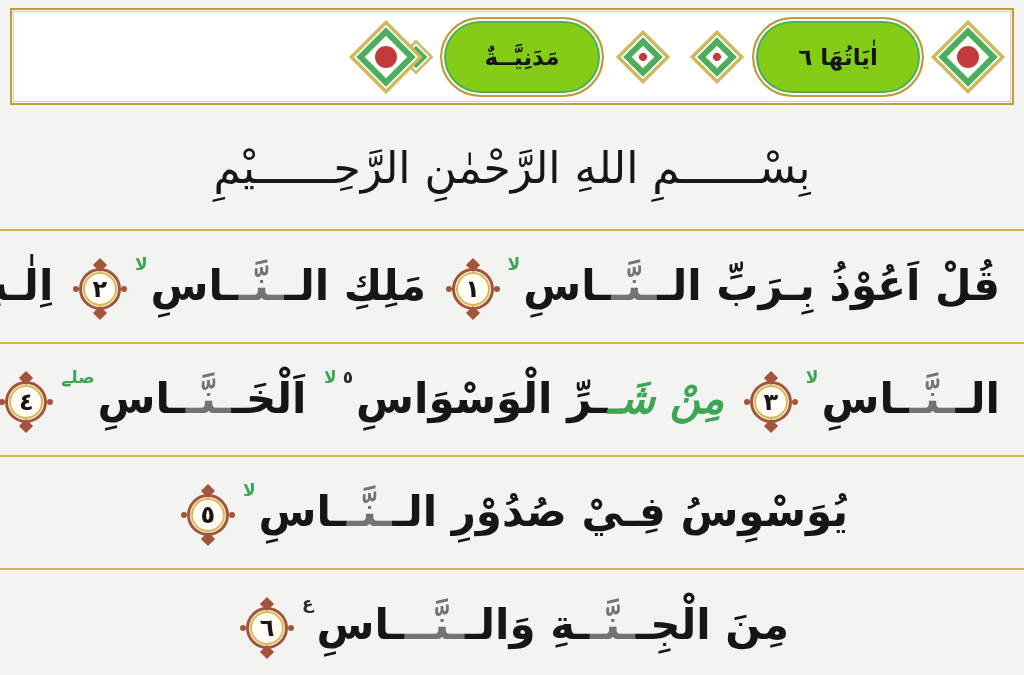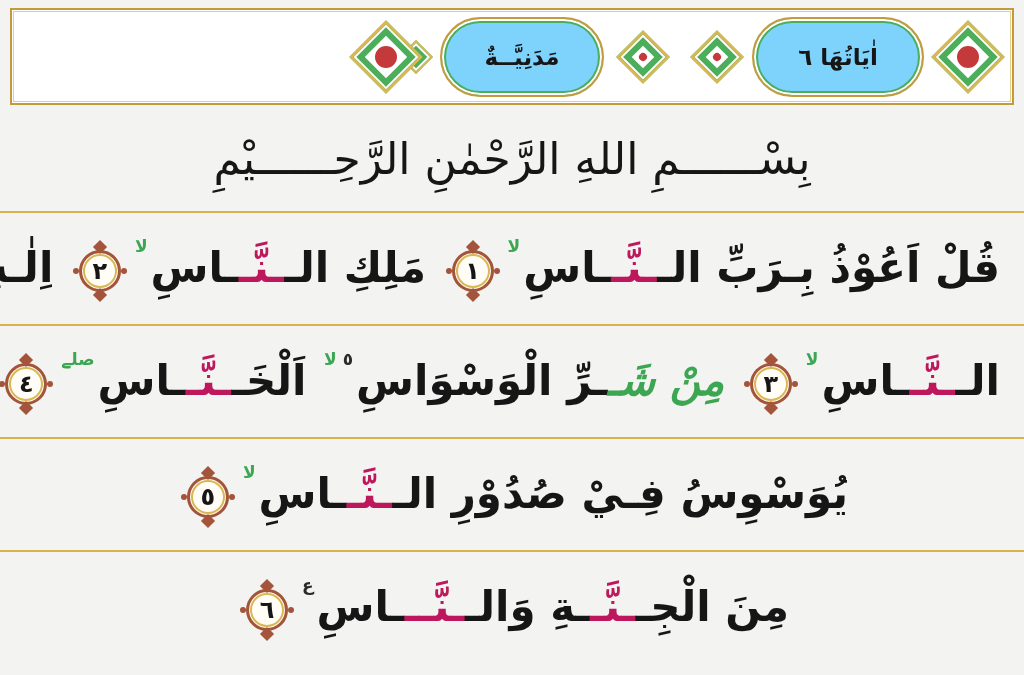--- a/index.html
+++ b/index.html
@@ -45,56 +45,56 @@
   .dmd::before {
     content:""; position:absolute; inset:8px; background:#ffffff;
   }
   .dmd::after {
     content:""; position:absolute; inset:12px; background:#c43a3a; border-radius:50%;
   }
   .dmd.big { width:52px; height:52px; }
   .dmd.small { width:24px; height:24px; margin:0 -8px; border-width:2px; }
   .cartouche {
     height:80px;
-    background:#7dd3fc;
+    background:#84cc16;
     border:2px solid #c49a3a;
     border-radius:999px;
     box-shadow: inset 0 0 0 2px #ffffff, inset 0 0 0 4px #4cae5b;
     display:flex; align-items:center; justify-content:center;
     font-weight:bold;
     padding:0 10px;
   }
   .cart-ayat   { flex:0 0 172px; font-size:23px; }
   .cart-title  { flex:0 0 330px; font-size:28px; }
   .cart-place  { flex:0 0 164px; font-size:23px; }
 
   
   .bismillah-row {
-    height:108px;
+    height:126px;
     display:flex; align-items:center; justify-content:center;
     border-bottom:2px solid #d8b24c;
     font-size:44px;
     letter-spacing:-1px;
   }
 
   
   .verse-line {
     height:113px;
     line-height:110px;
     padding:0 24px;
     font-size:42px;
     font-weight:bold;
     white-space:nowrap;
     direction:rtl;
   }
   .vl-sep { border-bottom:2px solid #d8b24c; }
   .vl-justify { text-align:justify; text-align-last:justify; }
   .vl-center  { text-align:center; }
   .seg-k { color:#161616; }
-  .seg-p { color:#be185d; }
+  .seg-p { color:#737373; }
   .seg-g { color:#3ca652;font-style:italic; }
   .mark {
     display:inline-block;
     position:relative; top:-30px;
     font-size:17px; line-height:1;
     margin:8px 3px;
     vertical-align:baseline;
   }
   .mark-g { color:#3ca652; }
   .mark-k { color:#2a2a2a; }

